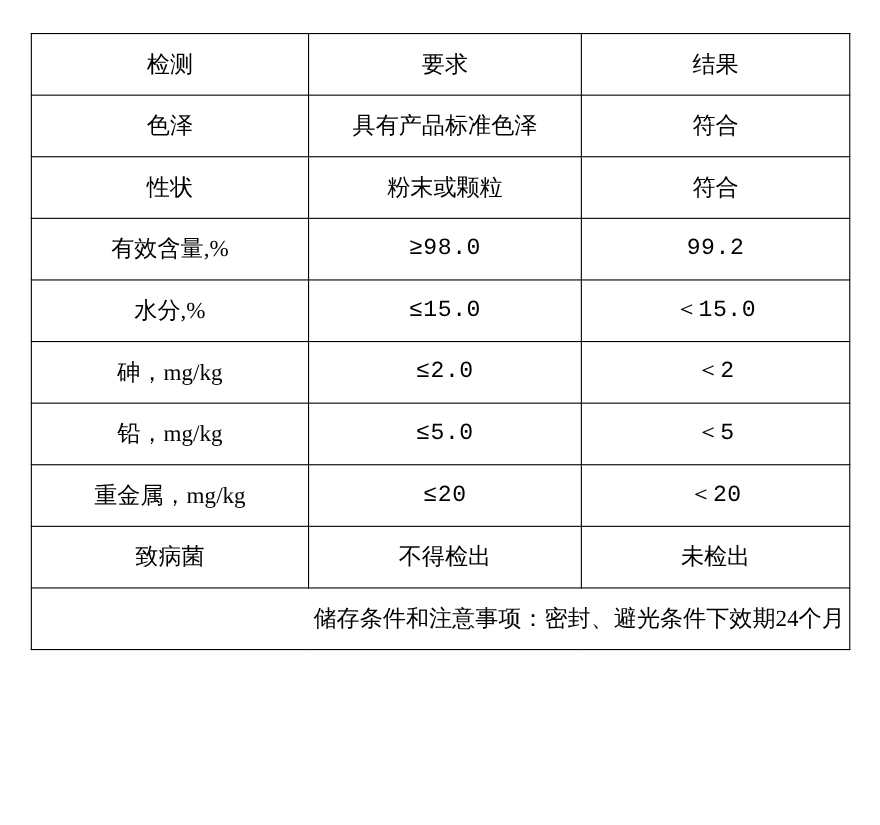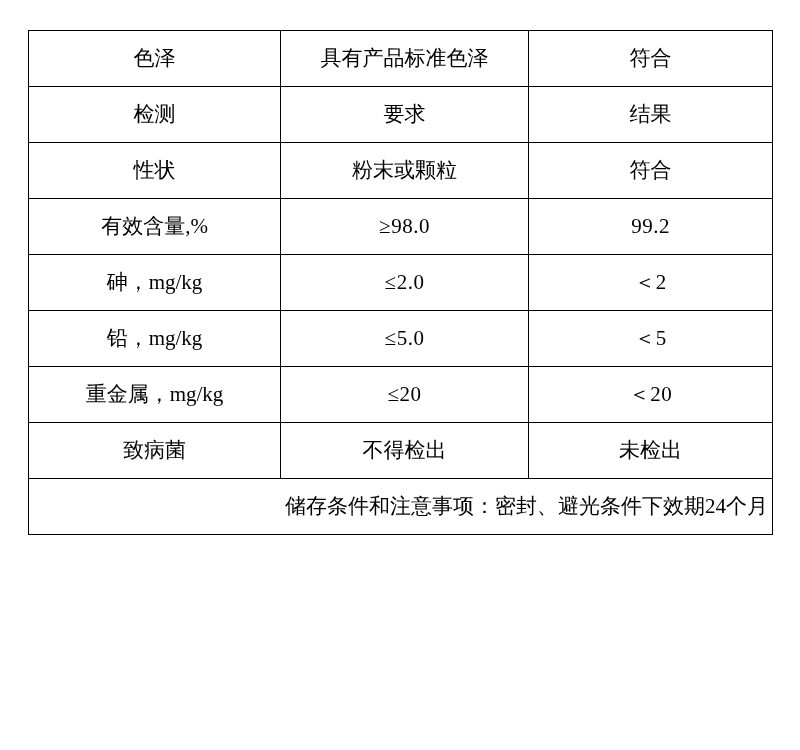--- a/index.html
+++ b/index.html
@@ -43,21 +43,21 @@
   col.c1 { width: 252px; }
   col.c2 { width: 248px; }
   col.c3 { width: 244px; }
 
   .cell-inner {
     display: block;
     padding: 0 6px;
     white-space: nowrap;
   }
   .num {
-    font-family: Liberation Serif, serif;
+    font-family: Liberation Mono, monospace;
     letter-spacing: 0.5px;
   }
   .footer-row td {
     height: 42px;
     text-align: left;
     font-size: 18px;
     border-top: 1.5px solid #000000;
   }
   .footer-inner {
     display: block;
@@ -73,44 +73,44 @@
   <div class="table-wrap">
     <table class="spec">
       <colgroup>
         <col class="c1">
           <col class="c2">
           <col class="c3">
       </colgroup>
       <tbody>
         <tr>
           <td>
+              <span class="cell-inner">检测</span>
+            </td>
+          <td>
+              <span class="cell-inner">要求</span>
+            </td>
+          <td>
+              <span class="cell-inner">结果</span>
+            </td>
+        </tr>
+
+        <tr>
+          <td>
               <span class="cell-inner">色泽</span>
             </td>
           <td>
               <span class="cell-inner">具有产品标准色泽</span>
             </td>
           <td>
               <span class="cell-inner">符合</span>
             </td>
         </tr>
 
         <tr>
           <td>
-              <span class="cell-inner">检测</span>
-            </td>
-          <td>
-              <span class="cell-inner">要求</span>
-            </td>
-          <td>
-              <span class="cell-inner">结果</span>
-            </td>
-        </tr>
-
-        <tr>
-          <td>
               <span class="cell-inner">性状</span>
             </td>
           <td>
               <span class="cell-inner">粉末或颗粒</span>
             </td>
           <td>
               <span class="cell-inner">符合</span>
             </td>
         </tr>
 
@@ -120,20 +120,31 @@
               <span class="cell-inner">有效含量,%</span>
             </td>
           <td>
               <span class="cell-inner num">≥98.0</span>
             </td>
           <td>
               <span class="cell-inner num">99.2</span>
             </td>
         </tr>
 
+        <tr>
+          <td>
+              <span class="cell-inner">水分,%</span>
+            </td>
+          <td>
+              <span class="cell-inner num">≤15.0</span>
+            </td>
+          <td>
+              <span class="cell-inner num">＜15.0</span>
+            </td>
+        </tr>
 
 
         <tr>
           <td>
               <span class="cell-inner">砷，mg/kg</span>
             </td>
           <td>
               <span class="cell-inner num">≤2.0</span>
             </td>
           <td>

